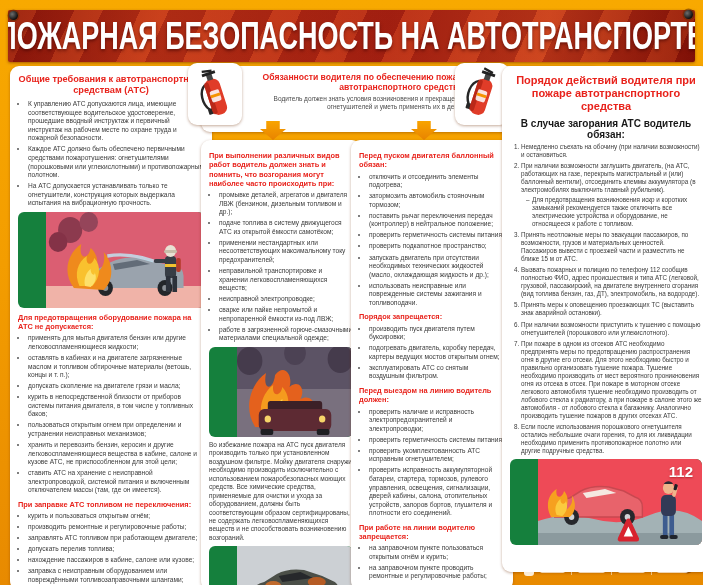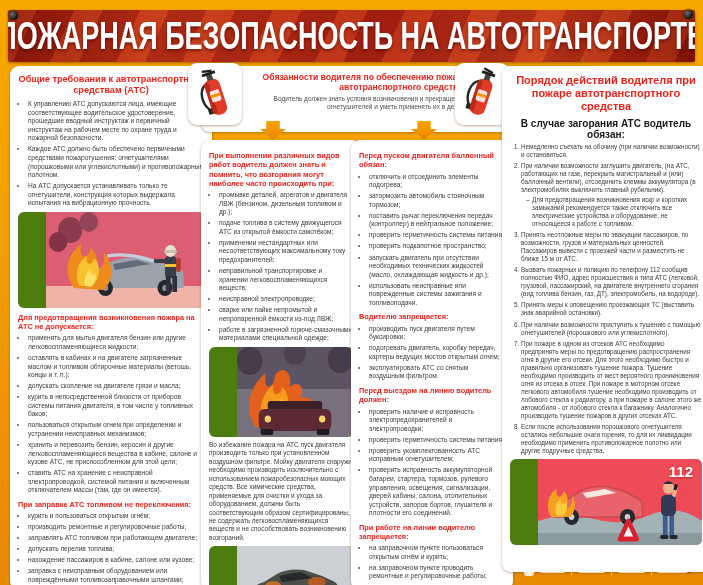--- a/index.html
+++ b/index.html
@@ -36,21 +36,21 @@
   .h2-sub{margin:0;color:#4c4c4c;font-size:6.5px;line-height:1.3;text-align:center;}
   ul.b{margin:2px 0 4px;padding-left:10px;font-size:6.6px;line-height:1.3;color:#3b3b3b;}
   ul.b li{margin-bottom:2.5px;}
   ul.b li::marker{color:#555;}
   ol.steps{margin:2px 0 4px;padding-left:11px;font-size:6.3px;line-height:1.28;color:#3b3b3b;}
   ol.steps li{margin-bottom:3px;}
   .note{position:relative;margin:2px 0 0 5px;padding-left:6px;}
   .note::before{content:"–";position:absolute;left:0;top:0;}
   .para{margin:3px 0;font-size:6.5px;line-height:1.3;color:#3b3b3b;}
   
-  .illus{position:relative;border-radius:6px;overflow:hidden;margin:4px 0;background:#4d7c0f;padding-left:28px;}
+  .illus{position:relative;border-radius:6px;overflow:hidden;margin:4px 0;background:#15803d;padding-left:28px;}
   .illus svg{display:block;width:100%;height:100%;}
   .i1{height:96px;}  .i2{height:90px;}  .i3{height:86px;}  .i4{height:86px;}
   .num112{position:absolute;top:4px;right:9px;color:#fff;font-weight:700;font-size:15px;
     text-shadow:0 1px 2px rgba(120,0,0,.5);}
   
   .ext-box{position:absolute;top:63px;width:54px;height:62px;background:#fff;border-radius:9px;
     box-shadow:0 1px 3px rgba(110,45,0,.4);display:flex;align-items:center;justify-content:center;}
   .ext-left{left:188px;} .ext-right{left:455px;}
   .ext-left svg{transform:rotate(-18deg);} .ext-right svg{transform:rotate(18deg);}
   .down-arrow{position:absolute;top:121px;width:26px;height:19px;
@@ -115,21 +115,21 @@
           <rect x="128" y="52" width="12" height="3" fill="#f2c230"></rect>
           <rect x="129" y="64" width="5" height="16" fill="#2c313a"></rect>
             <rect x="136" y="64" width="5" height="16" fill="#2c313a"></rect>
           <rect x="116" y="47" width="14" height="4" rx="2" fill="#373d45"></rect>
           <circle cx="134" cy="39" r="6" fill="#e8e2d4"></circle>
             <rect x="127" y="38" width="14" height="3" rx="1.5" fill="#c8beaa"></rect>
         </g>
       </svg>
     </div>
 
-    <h3 class="red-sub">Для предотвращения возникновения пожара на АТС не допускается:</h3>
+    <h3 class="red-sub">Для предотвращения оборудование пожара на АТС не допускается:</h3>
     <ul class="b">
         <li>применять для мытья двигателя бензин или другие легковоспламеняющиеся жидкости;</li>
         <li>оставлять в кабинах и на двигателе загрязненные маслом и топливом обтирочные материалы (ветошь, концы и т. п.);</li>
         <li>допускать скопление на двигателе грязи и масла;</li>
         <li>курить в непосредственной близости от приборов системы питания двигателя, в том числе у топливных баков;</li>
         <li>пользоваться открытым огнем при определении и устранении неисправных механизмов;</li>
         <li>хранить и перевозить бензин, керосин и другие легковоспламеняющиеся вещества в кабине, салоне и кузове АТС, не приспособленном для этой цели;</li>
         <li>ставить АТС на хранение с неисправной электропроводкой, системой питания и включенным отключателем массы (там, где он имеется).</li>
       </ul>
 
@@ -249,21 +249,21 @@
     <ul class="b">
         <li>отключить и отсоединить элементы подогрева;</li>
         <li>затормозить автомобиль стояночным тормозом;</li>
         <li>поставить рычаг переключения передач (контроллер) в нейтральное положение;</li>
         <li>проверить герметичность системы питания;</li>
         <li>проверить подкапотное пространство;</li>
         <li>запускать двигатель при отсутствии необходимых технических жидкостей (масло, охлаждающая жидкость и др.);</li>
         <li>использовать неисправные или поврежденные системы зажигания и топливоподачи.</li>
       </ul>
 
-    <h3 class="red-sub">Водителю запрещается:</h3>
+    <h3 class="red-sub">Порядок запрещается:</h3>
     <ul class="b">
         <li>производить пуск двигателя путем буксировки;</li>
         <li>подогревать двигатель, коробку передач, картеры ведущих мостов открытым огнем;</li>
         <li>эксплуатировать АТС со снятым воздушным фильтром.</li>
       </ul>
 
     <h3 class="red-sub">Перед выездом на линию водитель должен:</h3>
     <ul class="b">
         <li>проверить наличие и исправность электропредохранителей и электропроводки;</li>
         <li>проверить герметичность системы питания;</li>

